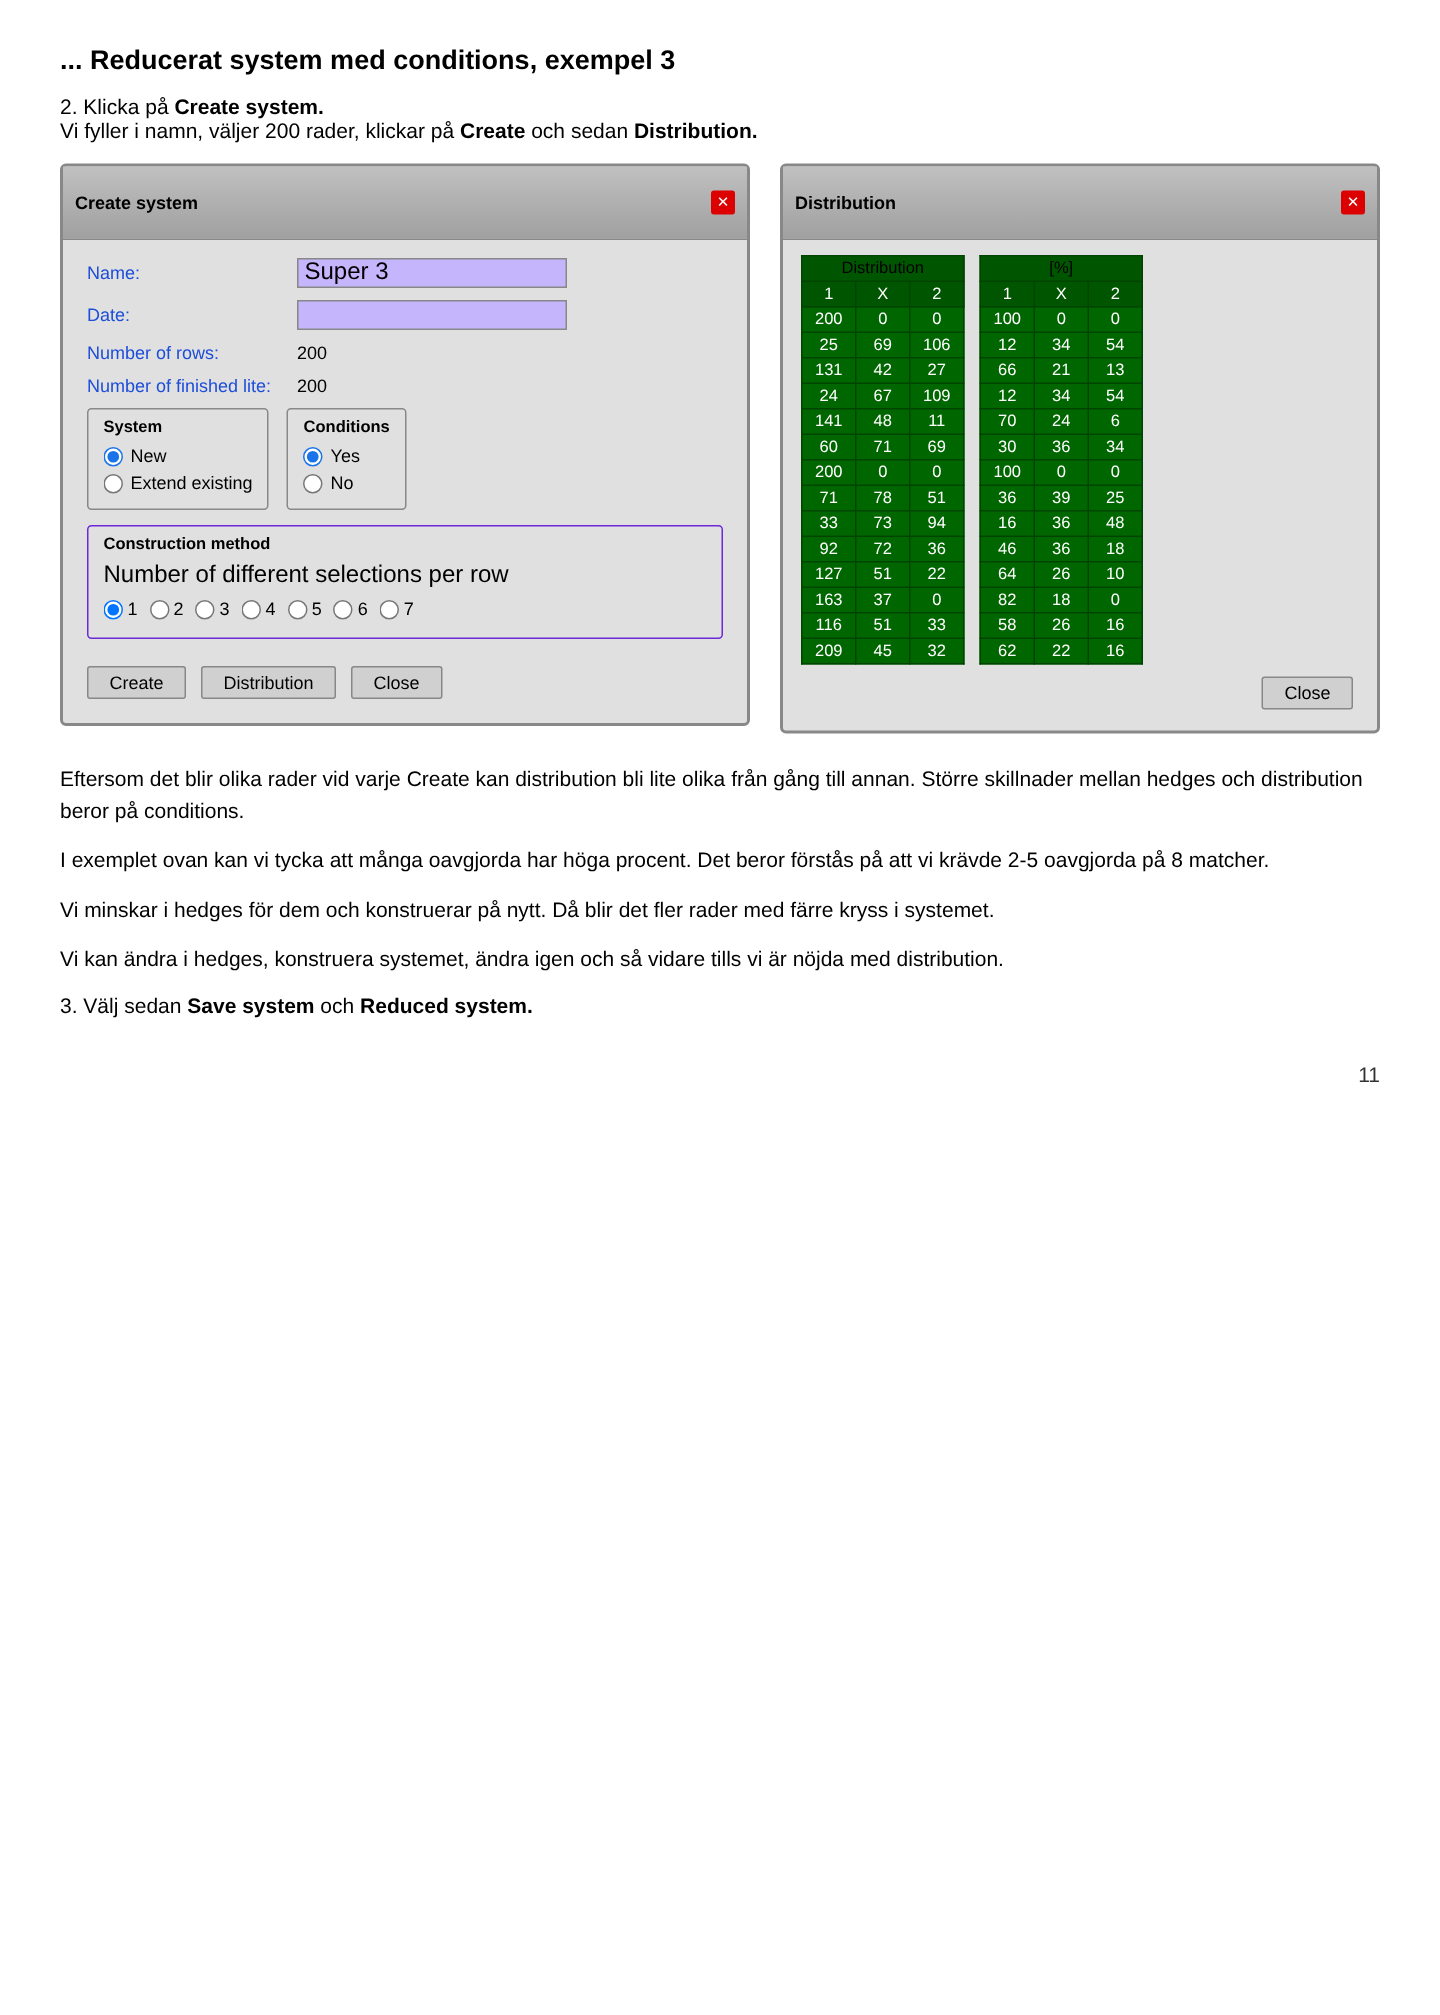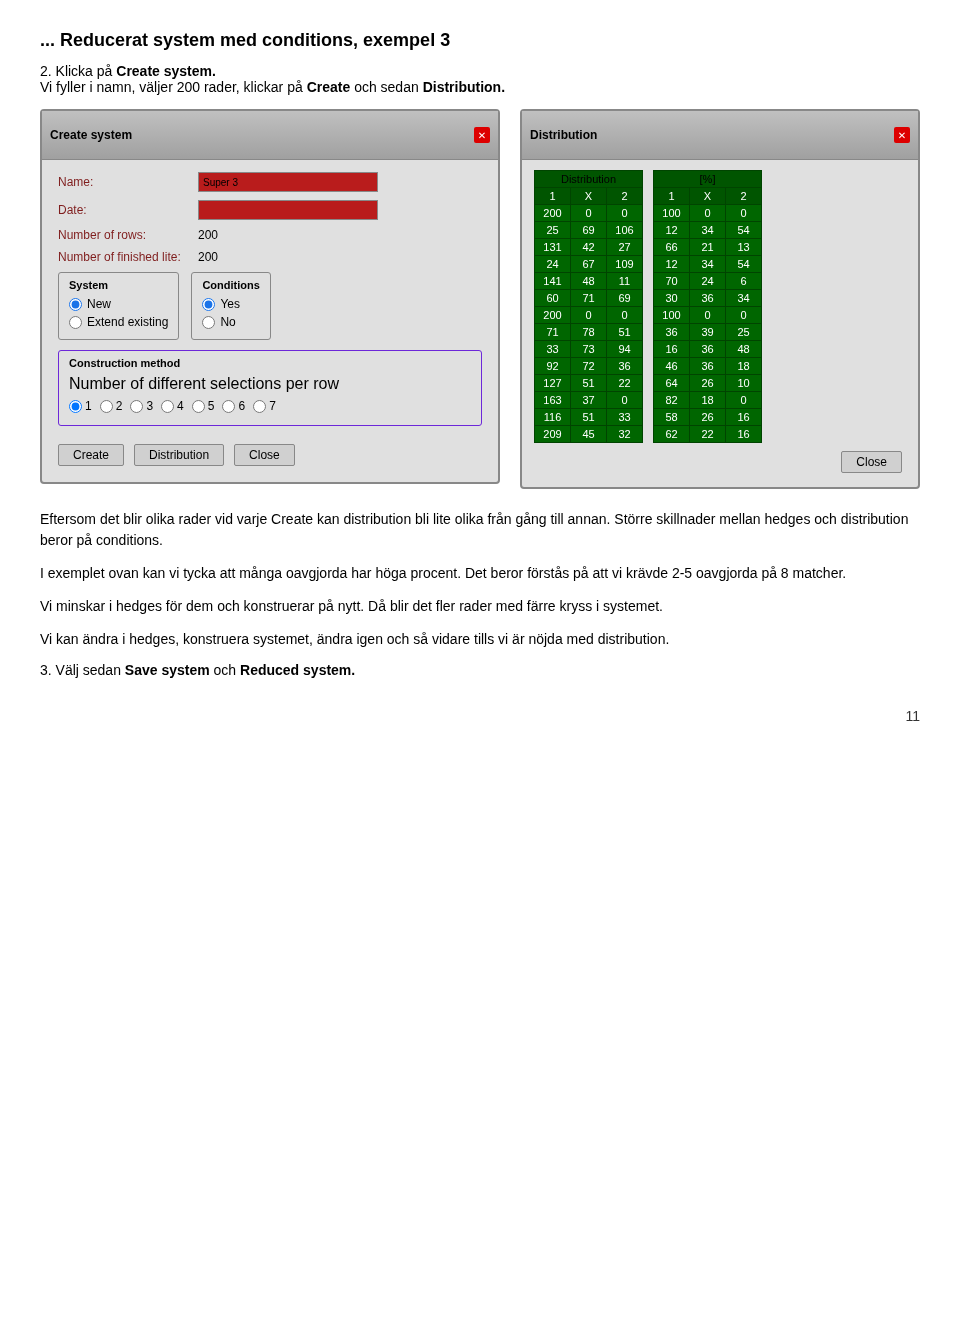--- a/index.html
+++ b/index.html
@@ -58,27 +58,27 @@
     }
     .dialog-body { padding: 12px 16px; }
     .field-row {
       display: flex;
       align-items: center;
       margin-bottom: 8px;
     }
     .field-label {
       width: 140px;
       font-size: 12px;
-      color: #7f1d1d;
+      color: #1d4ed8;
     }
     .field-input {
       border: 1px solid #888;
-      background: #b91c1c;
+      background: #c4b5fd;
       padding: 2px 4px;
-      font-size: 10px;
+      font-size: 16px;
       width: 180px;
       height: 20px;
     }
     .field-value {
       font-size: 12px;
       color: #000;
     }
     
     .groups-row {
       display: flex;

